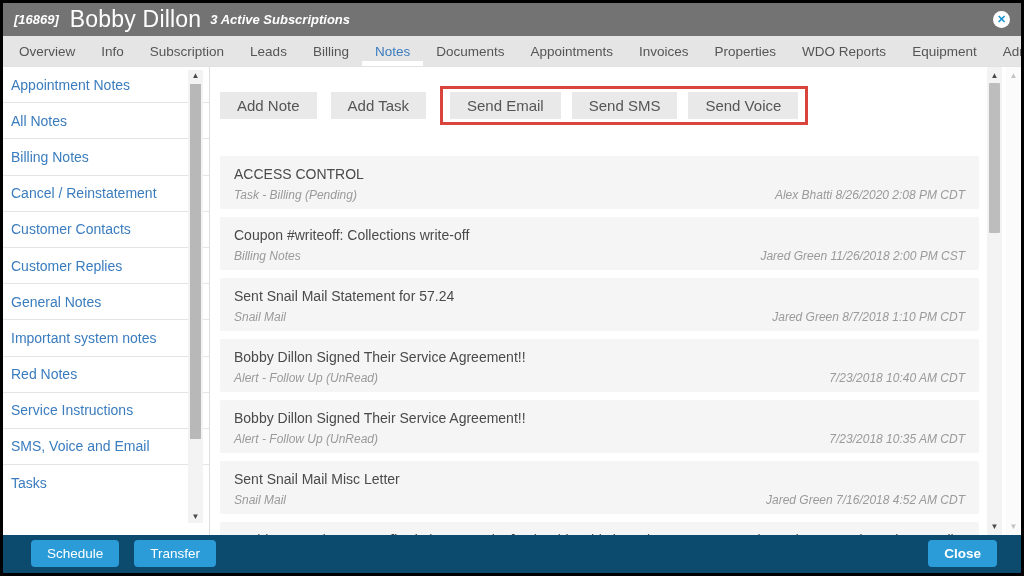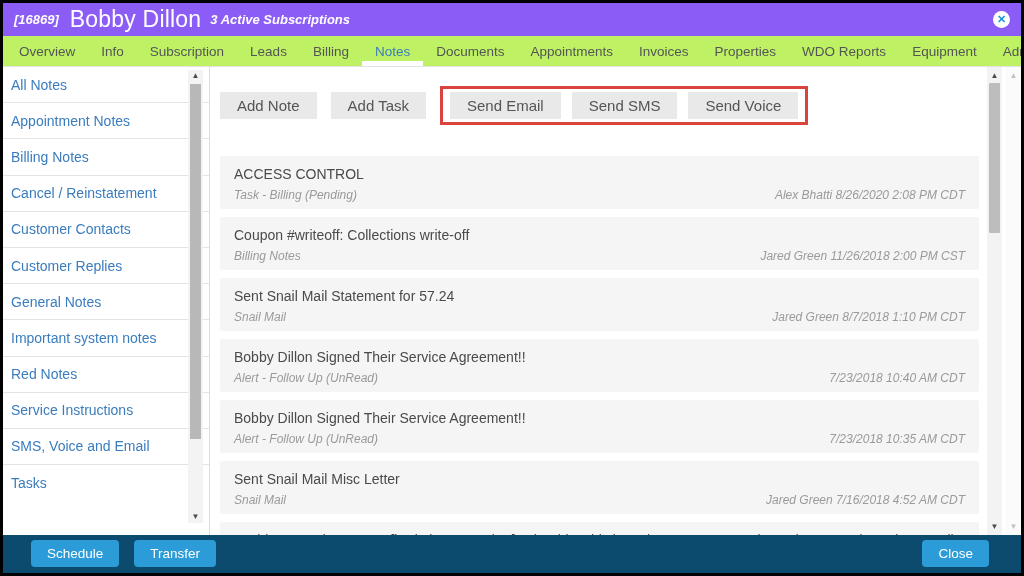--- a/index.html
+++ b/index.html
@@ -5,30 +5,30 @@
   html,body { margin:0; padding:0; background:#888; }
   * { box-sizing:border-box; }
   .screen {
     width:1024px; height:576px; margin:0 auto;
     border:3px solid #000; background:#fff;
     display:flex; flex-direction:column;
     font-family:"Liberation Sans", sans-serif;
     position:relative; overflow:hidden;
   }
   
-  .header { height:33px; flex:0 0 auto; background:#8b5cf6; color:#fff;
+  .header { height:33px; flex:0 0 auto; background:#737373; color:#fff;
     display:flex; align-items:center; padding:0 11px; }
   .hdr-id { font-style:italic; font-weight:bold; font-size:13px; margin-right:11px; }
   .hdr-name { font-size:23px; margin-right:9px; letter-spacing:.2px; }
   .hdr-sub { font-style:italic; font-weight:bold; font-size:13px; }
   .hdr-close { margin-left:auto; width:17px; height:17px; border-radius:50%;
     background:#fff; color:#1e96d3; display:flex; align-items:center; justify-content:center;
     font-size:11px; font-weight:bold; cursor:pointer; line-height:1; }
   
-  .tabbar { height:31px; flex:0 0 auto; background:#bef264; border-bottom:1px solid #e2e2e2;
+  .tabbar { height:31px; flex:0 0 auto; background:#e5e5e5; border-bottom:1px solid #e2e2e2;
     display:flex; align-items:stretch; padding-left:3px; }
   .tab { display:flex; align-items:center; padding:0 13px; font-size:13.5px; color:#555; cursor:pointer; white-space:nowrap; }
   .tab.active { color:#3a7cbe; box-shadow:inset 0 -5px 0 #fff; }
   
   .content { flex:1; display:flex; min-height:0; }
   .sidebar { width:207px; flex:0 0 auto; border-right:1px solid #ddd; position:relative; background:#fff; }
   .side-item { height:36.2px; display:flex; align-items:center; padding-left:8px;
     color:#3a7cbe; font-size:14px; border-bottom:1px solid #e4e4e4; cursor:pointer; }
   
   .sb { position:relative; width:15px; flex:0 0 auto; }
@@ -59,21 +59,21 @@
   .search::placeholder { color:#b9b9b9; }
   .notes { margin-top:31px; flex:1; overflow:hidden; }
   .note { background:#f5f5f5; border-radius:2px; padding:9px 14px 7px; margin-bottom:8px; }
   .note-title { font-size:14px; color:#4a4a4a; line-height:18px; }
   .note-meta { display:flex; justify-content:space-between; margin-top:6px;
     font-size:12px; font-style:italic; color:#9a9a9a; line-height:13px; }
   
   .footer { height:38px; flex:0 0 auto; display:flex; align-items:center; padding:0 24px 2px 28px; background:#0c4a6e; }
   .ft-btn { background:#2b9cd8; color:#fff; border:none; border-radius:4px; font-size:13.5px;
     padding:6px 16px; margin-right:15px; font-family:inherit; cursor:pointer; }
-  .ft-close { margin-left:auto; margin-right:8px; }
+  .ft-close { margin-left:auto; margin-right:0;font-weight:bold; }
 </style>
 </head>
 <body>
 
 <div class="screen">
 
   <div class="header">
     <span class="hdr-id">[16869]</span>
     <span class="hdr-name">Bobby Dillon</span>
     <span class="hdr-sub">3 Active Subscriptions</span>
@@ -92,22 +92,22 @@
     <div class="tab">Invoices</div>
     <div class="tab">Properties</div>
     <div class="tab">WDO Reports</div>
     <div class="tab">Equipment</div>
     <div class="tab">Admin</div>
   </div>
 
   <div class="content">
 
     <div class="sidebar">
+      <div class="side-item">Appointment Notes</div>
       <div class="side-item">All Notes</div>
-      <div class="side-item">Appointment Notes</div>
       <div class="side-item">Billing Notes</div>
       <div class="side-item">Cancel / Reinstatement</div>
       <div class="side-item">Customer Contacts</div>
       <div class="side-item">Customer Replies</div>
       <div class="side-item">General Notes</div>
       <div class="side-item">Important system notes</div>
       <div class="side-item">Red Notes</div>
       <div class="side-item">Service Instructions</div>
       <div class="side-item">SMS, Voice and Email</div>
       <div class="side-item" style="border-bottom:none">Tasks</div>

